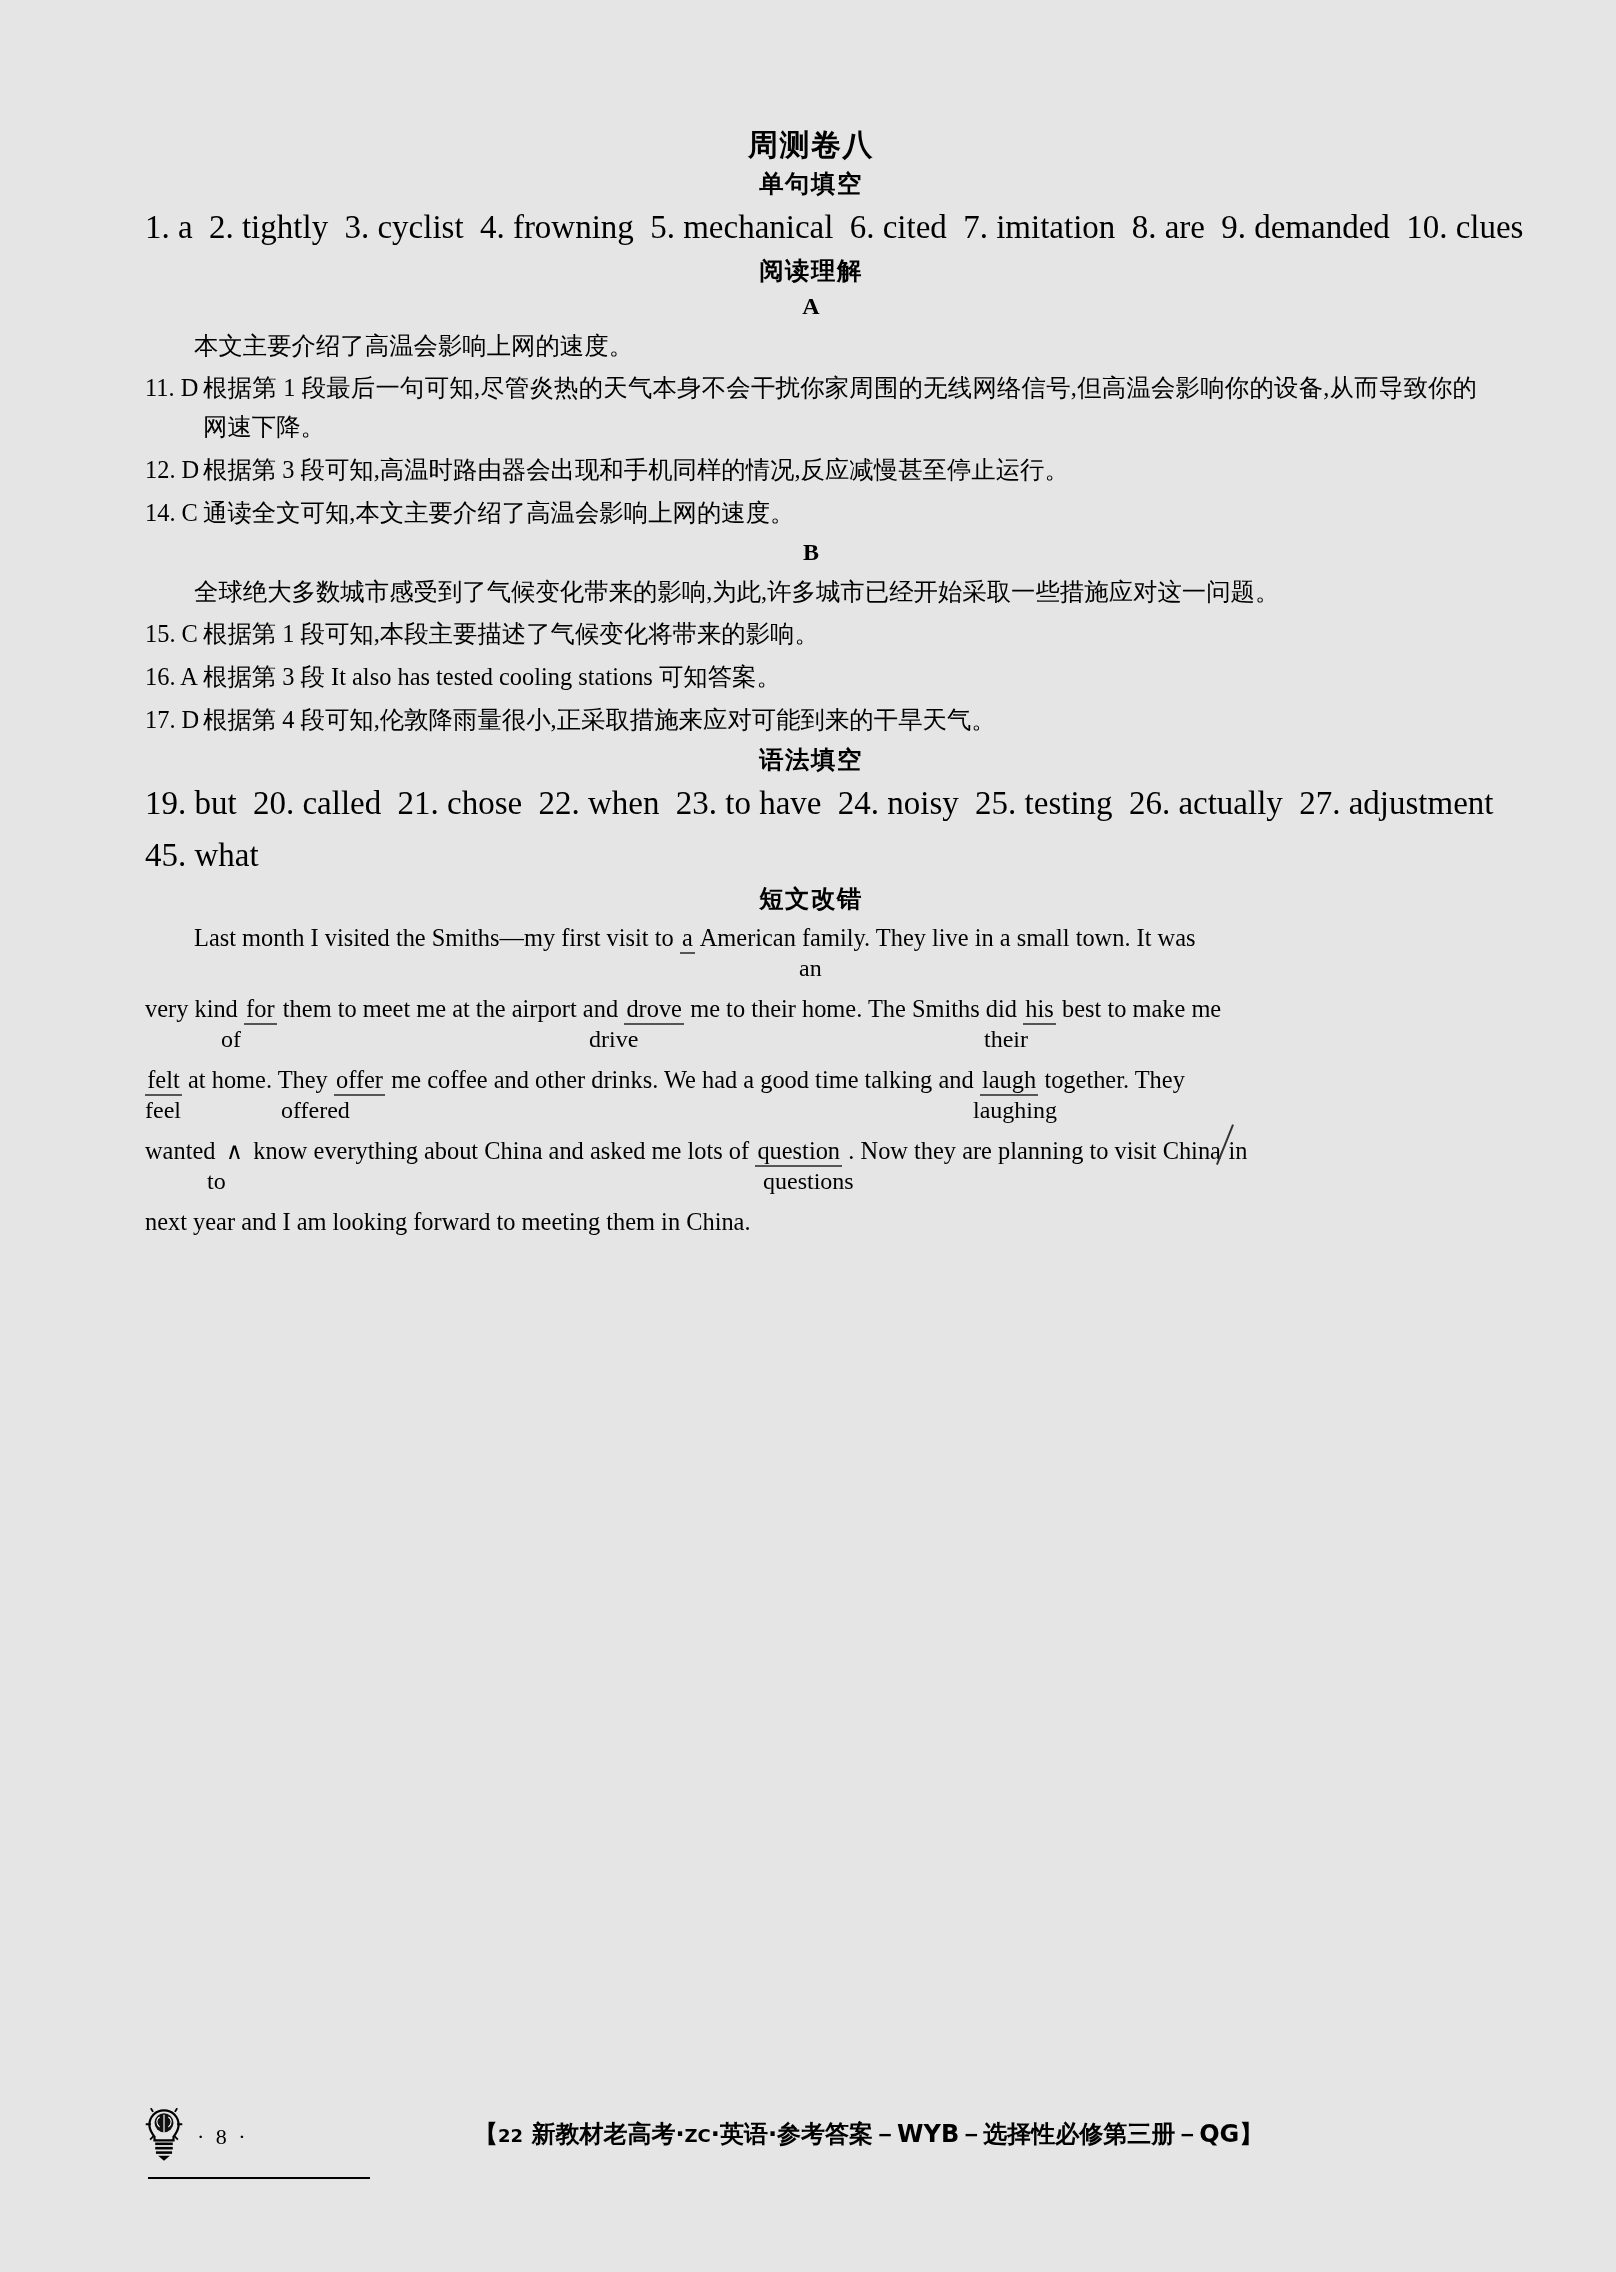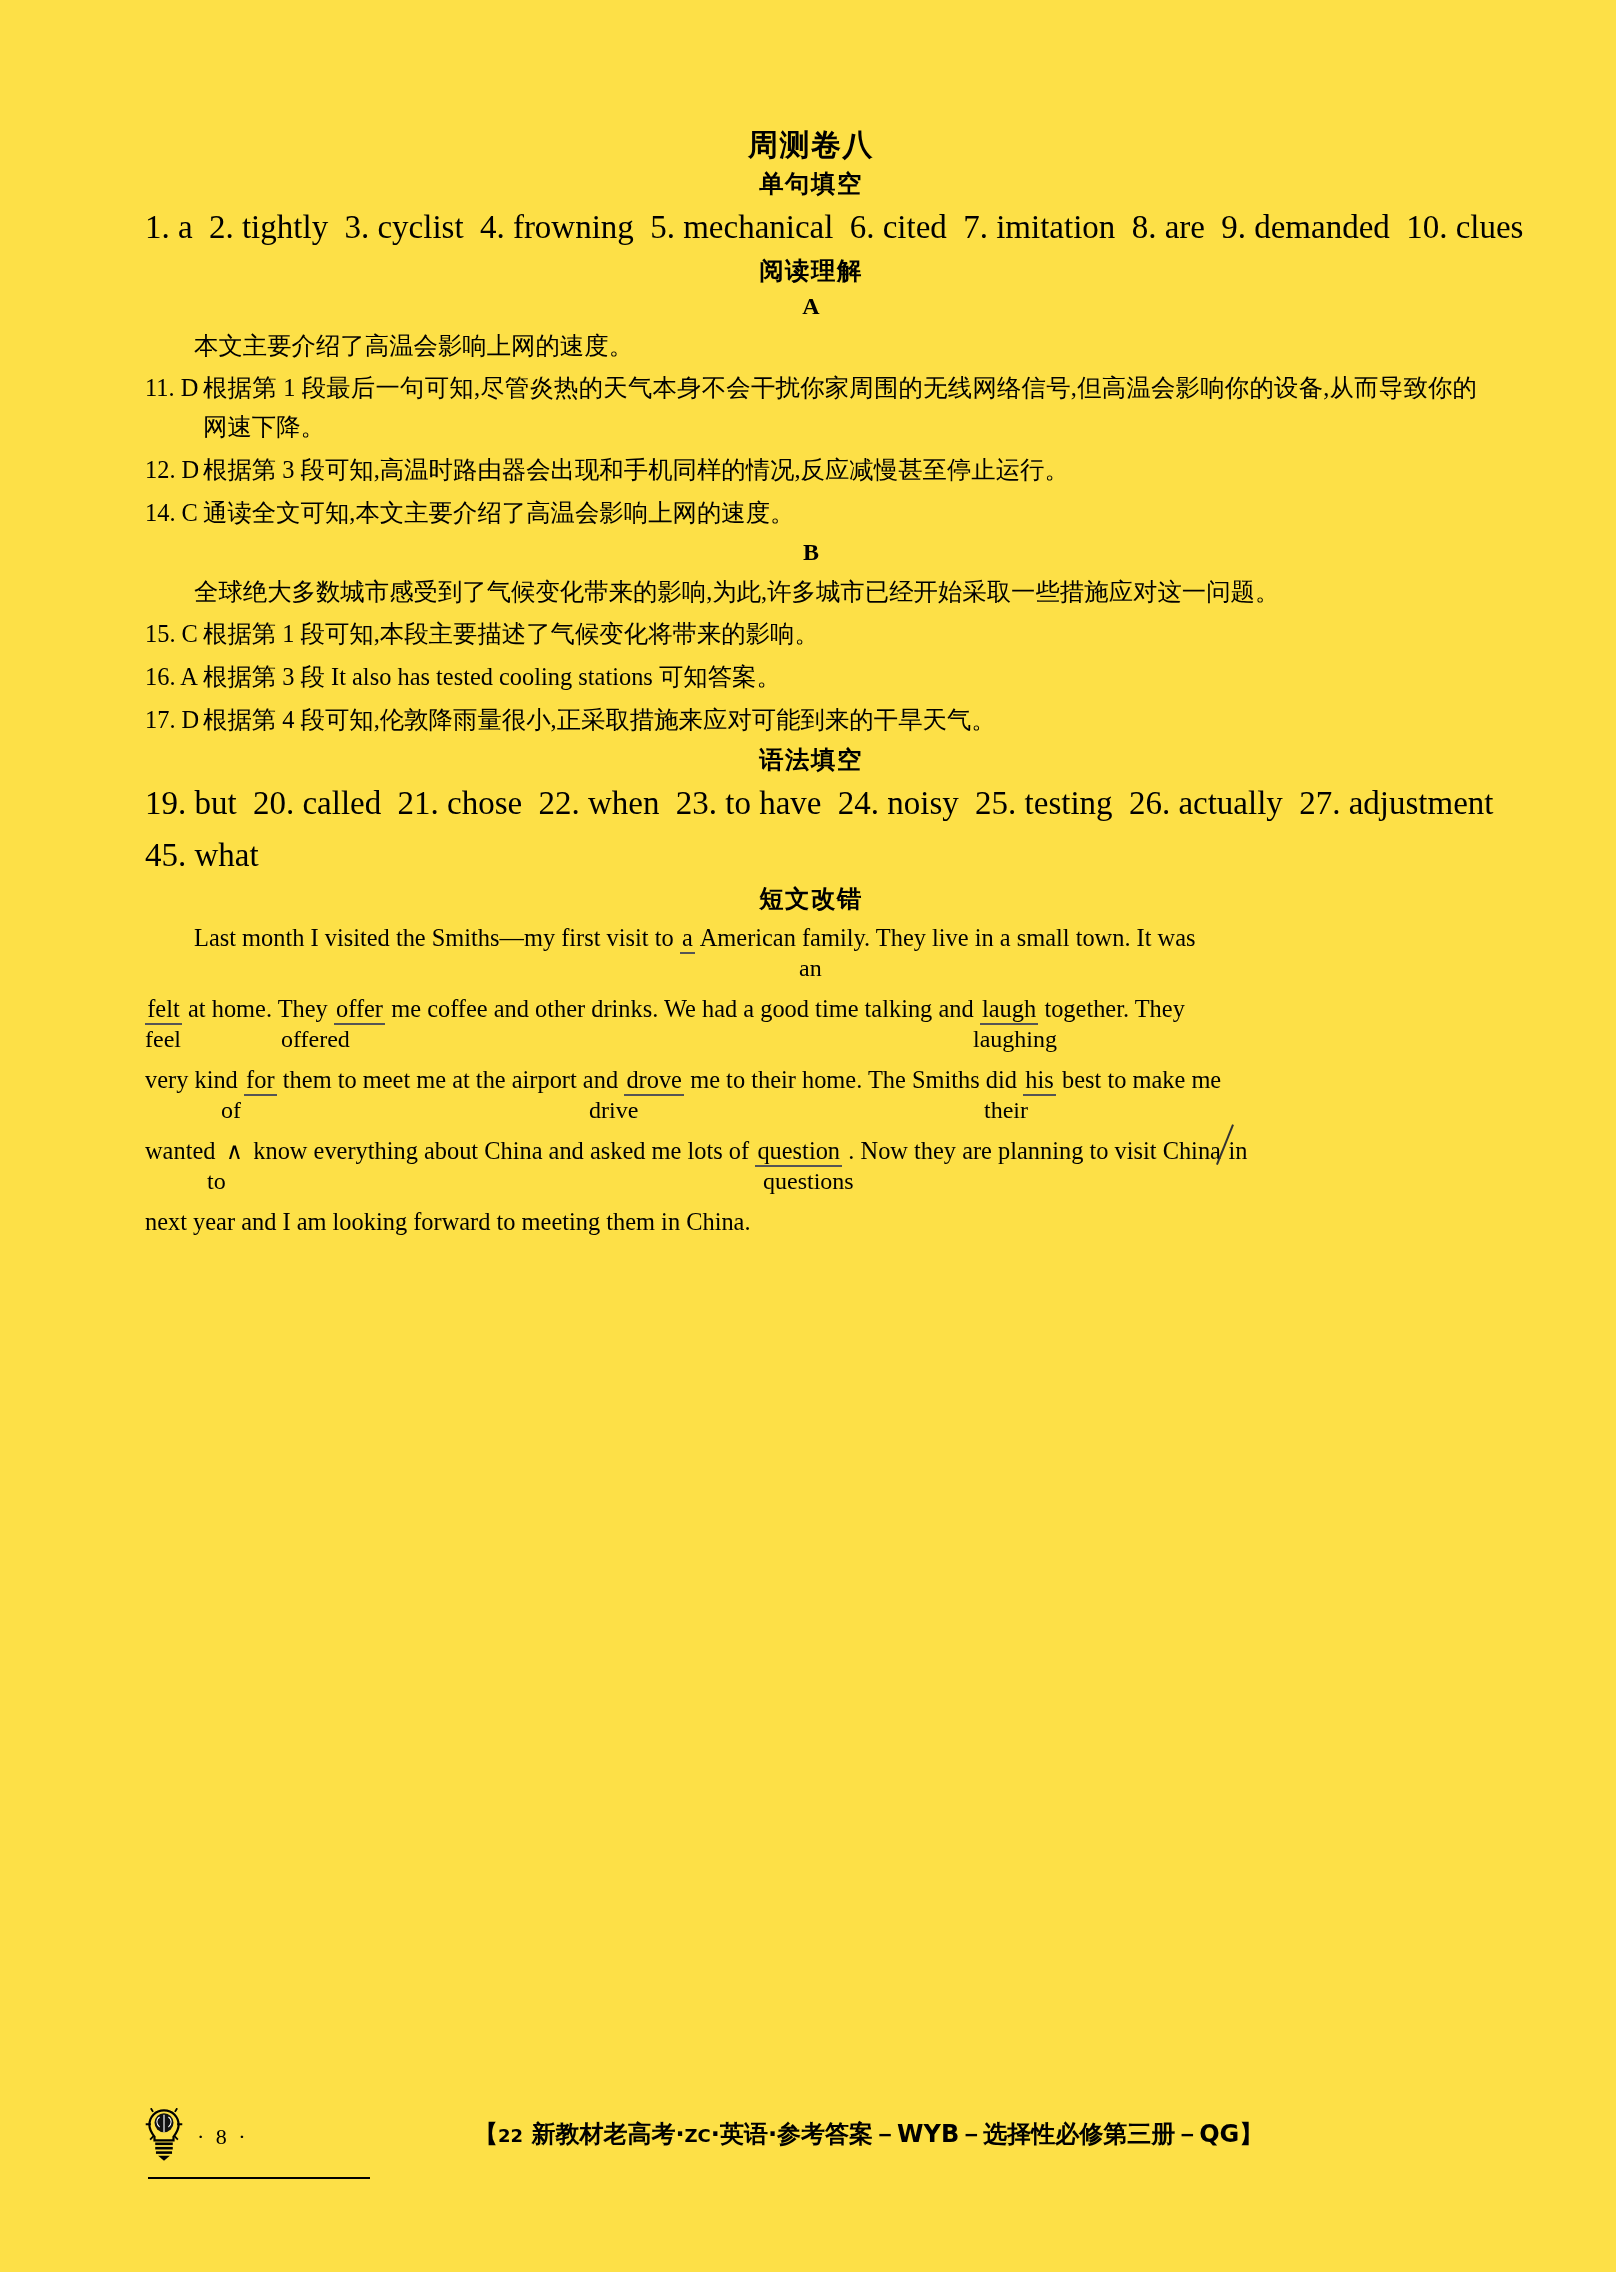--- a/index.html
+++ b/index.html
@@ -4,21 +4,21 @@
 <style>
   html, body {
     margin: 0;
     padding: 0;
     background: #ffffff;
   }
   .page {
     position: relative;
     width: 1617px;
     height: 2273px;
-    background: #fde047;
+    background: #e5e5e5;
     font-family: "Liberation Serif", "DejaVu Serif", serif;
     color: #000000;
     overflow: hidden;
   }
 
   
   .content {
     position: absolute;
     left: 145px;
     top: 126px;
@@ -234,30 +234,30 @@
     <div class="ans-line" id="gf-answers-2"><span class="item">45. what</span></div>
 
     <div class="centered section-head">短文改错</div>
 
     <div class="ec" id="ec-block">
         <div class="ec-row">
           <div class="ec-main indent"><span>Last month I visited the Smiths—my first visit to </span><span class="corr">a</span><span> American family.  They live in a small town.  It was</span></div>
           <div class="ec-fix" style="left: 654px;">an</div>
         </div>
         <div class="ec-row">
+          <div class="ec-main"><span>very kind </span><span class="corr">for</span><span> them to meet me at the airport and </span><span class="corr">drove</span><span> me to their home.  The Smiths did </span><span class="corr">his</span><span>  best to make me</span></div>
+          <div class="ec-fix" style="left: 76px;">of</div>
+          <div class="ec-fix" style="left: 444px;">drive</div>
+          <div class="ec-fix" style="left: 839px;">their</div>
+        </div>
+        <div class="ec-row">
           <div class="ec-main"><span class="corr">felt</span><span> at home.  They  </span><span class="corr">offer</span><span>  me coffee and other drinks.  We had a good time talking and  </span><span class="corr">laugh</span><span>  together.  They</span></div>
           <div class="ec-fix" style="left: 0px;">feel</div>
           <div class="ec-fix" style="left: 136px;">offered</div>
           <div class="ec-fix" style="left: 828px;">laughing</div>
-        </div>
-        <div class="ec-row">
-          <div class="ec-main"><span>very kind </span><span class="corr">for</span><span> them to meet me at the airport and </span><span class="corr">drove</span><span> me to their home.  The Smiths did </span><span class="corr">his</span><span>  best to make me</span></div>
-          <div class="ec-fix" style="left: 76px;">of</div>
-          <div class="ec-fix" style="left: 444px;">drive</div>
-          <div class="ec-fix" style="left: 839px;">their</div>
         </div>
         <div class="ec-row">
           <div class="ec-main"><span>wanted </span><span class="caret">∧</span><span> know everything about China and asked me lots of  </span><span class="corr">question</span><span> .  Now they are planning to visit China  </span><span class="slash-del">in</span></div>
           <div class="ec-fix" style="left: 62px;">to</div>
           <div class="ec-fix" style="left: 606px; margin-left: 12px;">questions</div>
         </div>
         <div class="ec-row">
           <div class="ec-main"><span>next year and I am looking forward to meeting them in China.</span></div>
         </div>
       </div>

